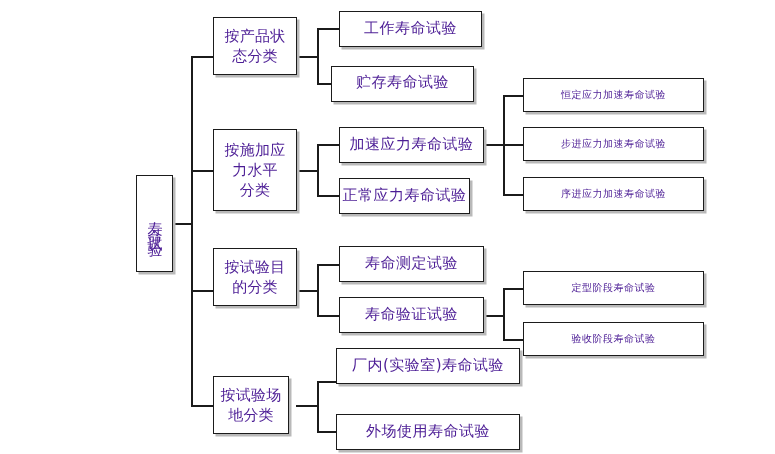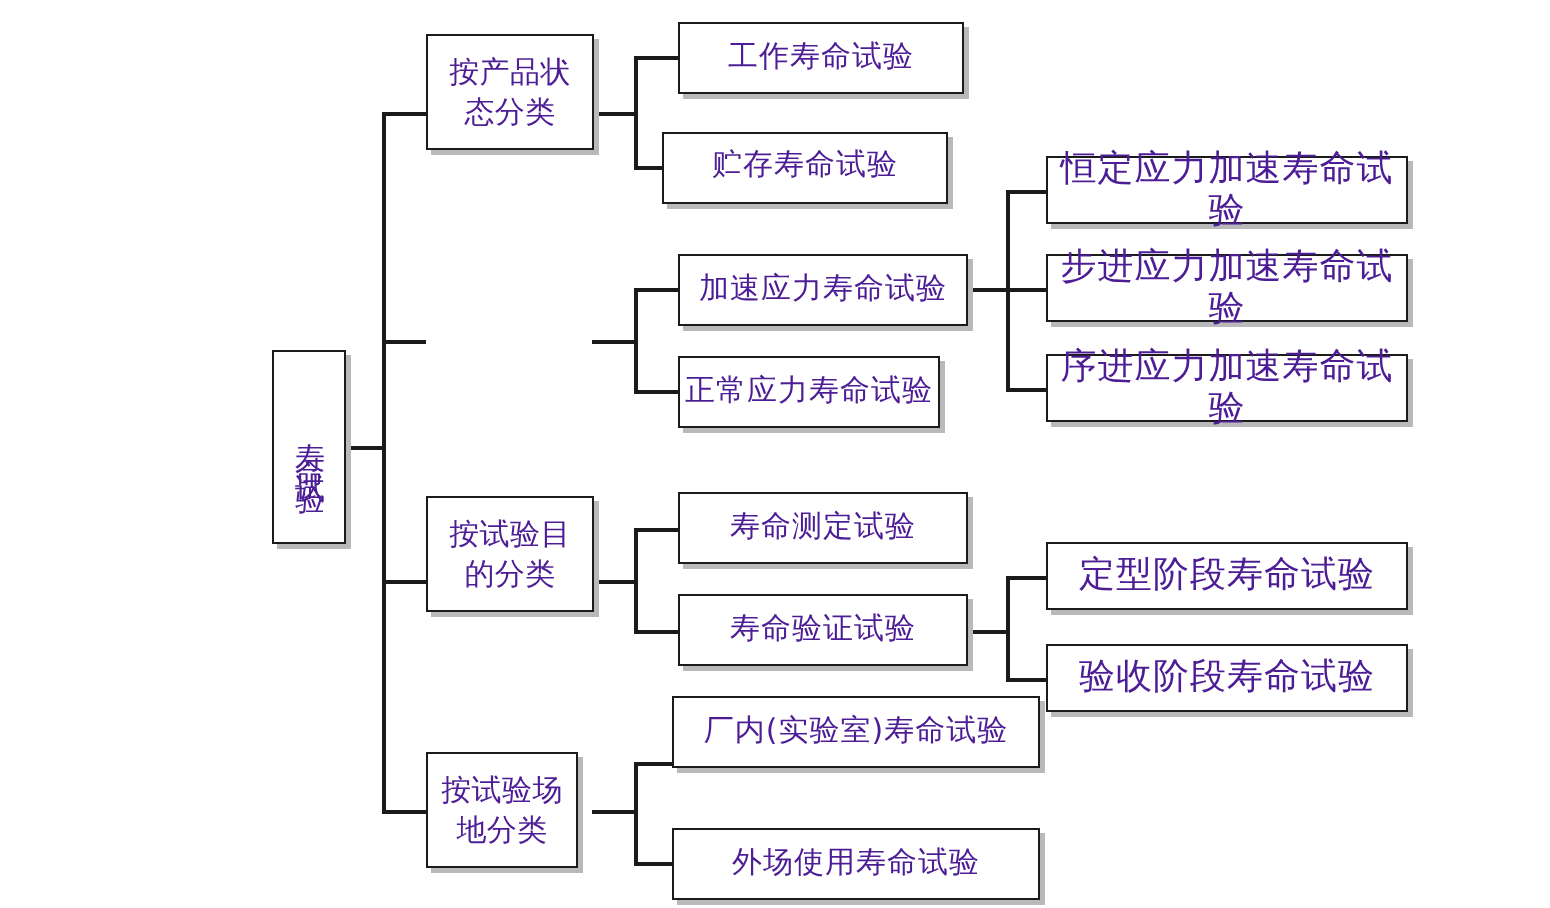--- a/index.html
+++ b/index.html
@@ -43,21 +43,21 @@
   }
   .node.lvl1 {
     font-size: 15px;
     letter-spacing: 0.2px;
     line-height: 1.35;
   }
   .node.lvl2 {
     font-size: 15px;
   }
   .node.lvl3 {
-    font-size: 18px;
+    font-size: 10px;
   }
   .conn {
     position: absolute;
     background: #1b1b1b;
   }
   .conn.h { height: 1.6px; }
   .conn.v { width: 1.6px; }
 </style>
 </head>
 <body>
@@ -107,20 +107,23 @@
   <div class="conn h" style="left:317px; top:381px; width:19px;"></div>
   <div class="conn h" style="left:317px; top:431px; width:19px;"></div>
 
   <div class="node root" style="left:136px; top:175px; width:37px; height:97px;">寿命试验</div>
 
   <div class="node lvl1" style="left:213px; top:17px; width:84px; height:58px;">按产品状
 态分类</div>
   <div class="node lvl2" style="left:339px; top:11px; width:143px; height:36px;">工作寿命试验</div>
   <div class="node lvl2" style="left:331px; top:66px; width:143px; height:36px;font-family:Liberation Mono, monospace;">贮存寿命试验</div>
 
+  <div class="node lvl1" style="left:213px; top:129px; width:84px; height:82px;">按施加应
+力水平
+分类</div>
   <div class="node lvl2" style="left:339px; top:127px; width:145px; height:36px;">加速应力寿命试验</div>
   <div class="node lvl2" style="left:339px; top:178px; width:131px; height:36px;">正常应力寿命试验</div>
   <div class="node lvl3" style="left:523px; top:78px; width:181px; height:34px;">恒定应力加速寿命试验</div>
   <div class="node lvl3" style="left:523px; top:127px; width:181px; height:34px;">步进应力加速寿命试验</div>
   <div class="node lvl3" style="left:523px; top:177px; width:181px; height:34px;">序进应力加速寿命试验</div>
 
   <div class="node lvl1" style="left:213px; top:248px; width:84px; height:58px;">按试验目
 的分类</div>
   <div class="node lvl2" style="left:339px; top:246px; width:145px; height:36px;">寿命测定试验</div>
   <div class="node lvl2" style="left:339px; top:297px; width:145px; height:36px;">寿命验证试验</div>

